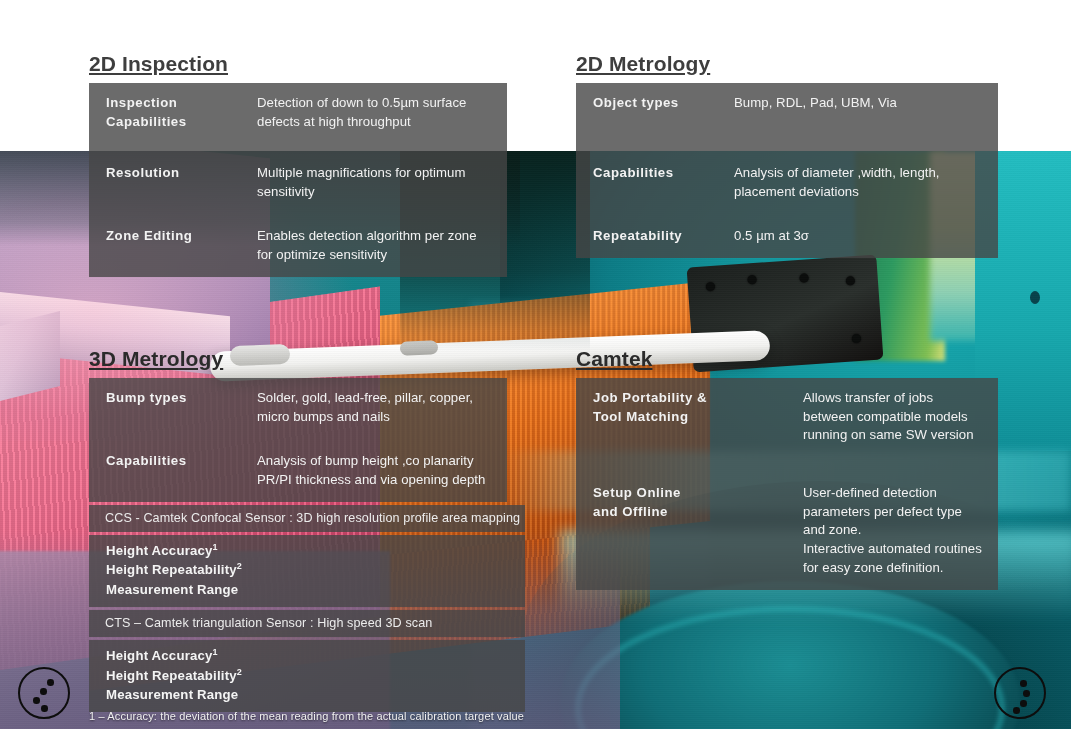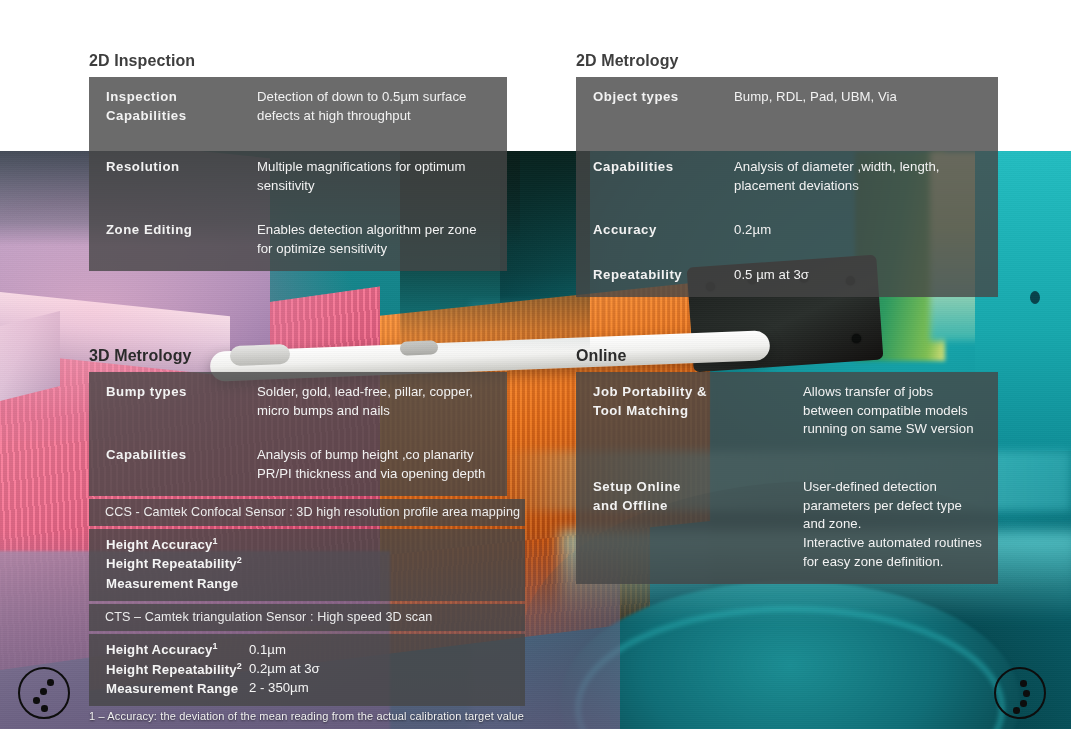--- a/index.html
+++ b/index.html
@@ -180,26 +180,27 @@
 
   
   .white-top {
     position: absolute; left: 0; top: 0; width: 1071px; height: 151px;
     background: #ffffff;
   }
 
   
   .col { position: absolute; }
   .sec-title {
-    font-size: 16px;
+    font-size: 21px;
     font-weight: bold;
     color: #3e3e3e;
     letter-spacing: 0.1px;
     margin-bottom: 7px;
     white-space: nowrap;
+    text-decoration: underline;
   }
   .sec-title.on-photo { color: #2b2b2b; }
 
   table.spec {
     border-collapse: separate;
     border-spacing: 0;
     table-layout: fixed;
   }
   table.spec td {
     background: rgba(70,70,70,0.80);
@@ -349,24 +350,20 @@
       <tbody>
           <tr>
         <td class="k" style="width:142px;">Object types</td>
         <td class="v" style="height:70px;">Bump, RDL, Pad, UBM, Via</td>
       </tr>
       <tr>
         <td class="k">Capabilities</td>
         <td class="v" style="height:63px;">Analysis of diameter ,width, length, placement deviations</td>
       </tr>
       <tr>
-        <td class="k">Accuracy</td>
-        <td class="v" style="height:20px;">0.2µm</td>
-      </tr>
-      <tr>
         <td class="k">Repeatability</td>
         <td class="v" style="height:20px;">0.5 µm at 3σ</td>
       </tr>
     </tbody>
       </table>
   </div>
 
   <div class="col" style="left:89px; top:347px; width:436px;">
     <div class="sec-title on-photo">3D Metrology</div>
     <table class="spec" style="width:418px;">
@@ -400,31 +397,26 @@
 
     <div>
       <div class="sensor-head">CTS – Camtek triangulation Sensor : High speed 3D scan</div>
       <div class="spacer-3"></div>
       <div class="sensor-body">
         <div class="labels">
           <div class="row"><span>Height Accuracy</span><sup class="fn">1</sup></div>
           <div class="row"><span>Height Repeatability</span><sup class="fn">2</sup></div>
           <div class="row"><span>Measurement Range</span></div>
         </div>
-        <div class="vals">
-          <div class="row">0.1µm</div>
-          <div class="row">0.2µm at 3σ</div>
-          <div class="row">2 - 350µm</div>
-        </div>
       </div>
     </div>
   </div>
 
   <div class="col" style="left:576px; top:347px; width:422px;">
-    <div class="sec-title on-photo">Online</div>
+    <div class="sec-title on-photo">Camtek</div>
     <table class="spec" style="width:422px;">
       <tbody>
           <tr>
         <td class="k"><span style="white-space:pre-line">Job Portability &amp;
 Tool Matching</span></td>
         <td class="v" style="height:95px;">Allows transfer of jobs between compatible models running on same SW version</td>
       </tr>
       <tr>
         <td class="k" style="width:142px;"><span style="white-space:pre-line">Setup Online
 and Offline</span></td>

